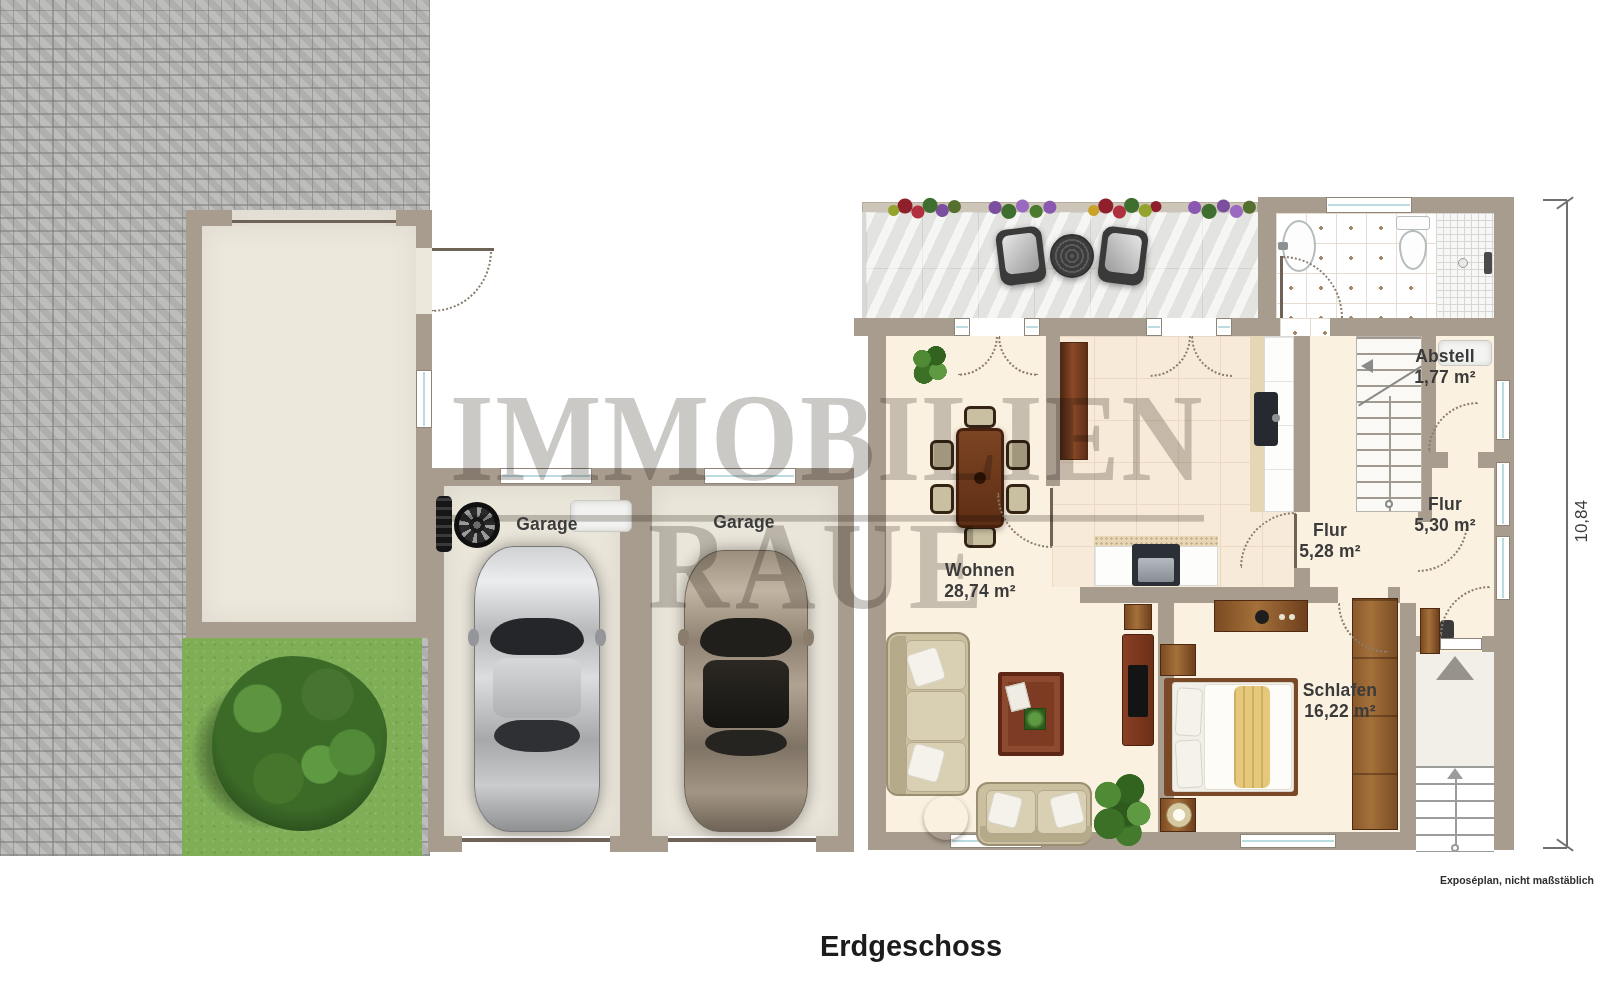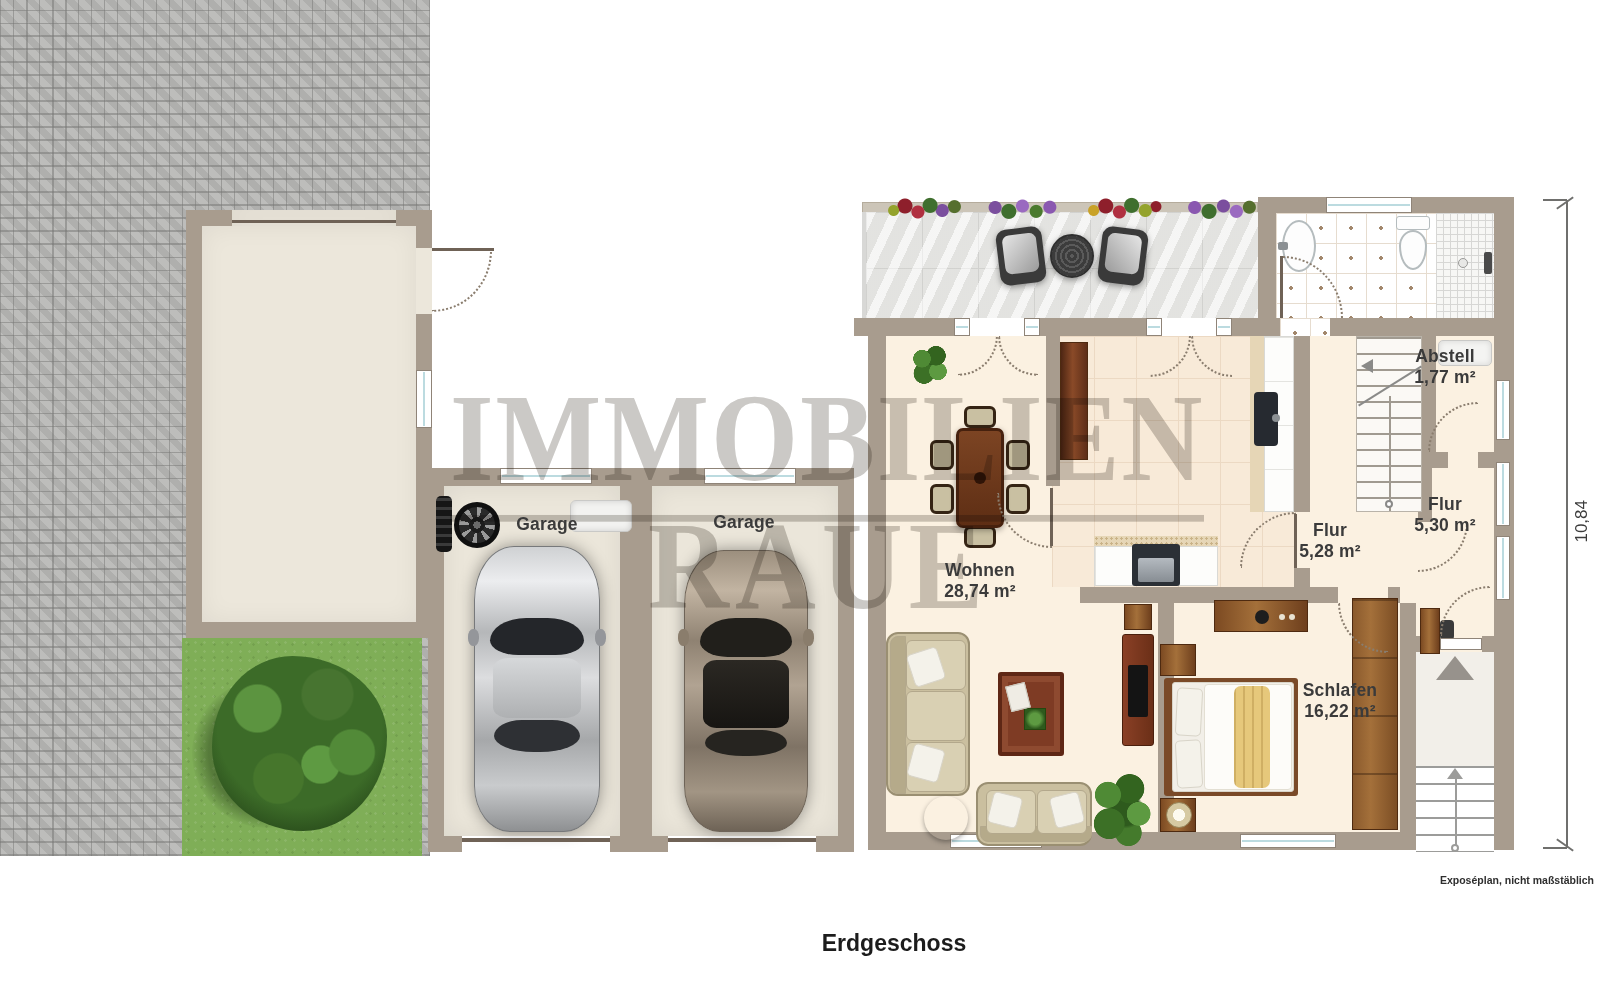--- a/index.html
+++ b/index.html
@@ -368,15 +368,15 @@
   <div class="lbl" style="left:662px;top:512px;width:164px;">Garage</div>
 
   <div class="abs" style="left:1566px;top:200px;width:2px;height:648px;background:#6f6f6d;"></div>
   <div class="tick" style="left:1555px;top:202px;width:20px;height:2px;transform:rotate(-35deg);"></div>
   <div class="tick" style="left:1543px;top:199px;width:24px;height:2px;"></div>
   <div class="tick" style="left:1555px;top:844px;width:20px;height:2px;transform:rotate(35deg);"></div>
   <div class="tick" style="left:1543px;top:847px;width:24px;height:2px;"></div>
   <div class="abs" style="left:1572px;top:500px;writing-mode:vertical-rl;transform:rotate(180deg);font-size:17px;color:#3b3b3b;z-index:60;">10,84</div>
 
   <div class="abs" style="left:1380px;top:874px;width:214px;text-align:right;font-size:10.5px;font-weight:bold;color:#2e2e2e;z-index:60;">Exposéplan, nicht maßstäblich</div>
-  <div class="abs" style="left:744px;top:930px;width:300px;text-align:center;font-size:23px;font-weight:bold;color:#1c1c1c;z-index:60;">Erdgeschoss</div>
+  <div class="abs" style="left:761px;top:930px;width:300px;text-align:center;font-size:29px;font-weight:bold;color:#1c1c1c;z-index:60;">Erdgeschoss</div>
 
 </div>
 
 </body></html>

